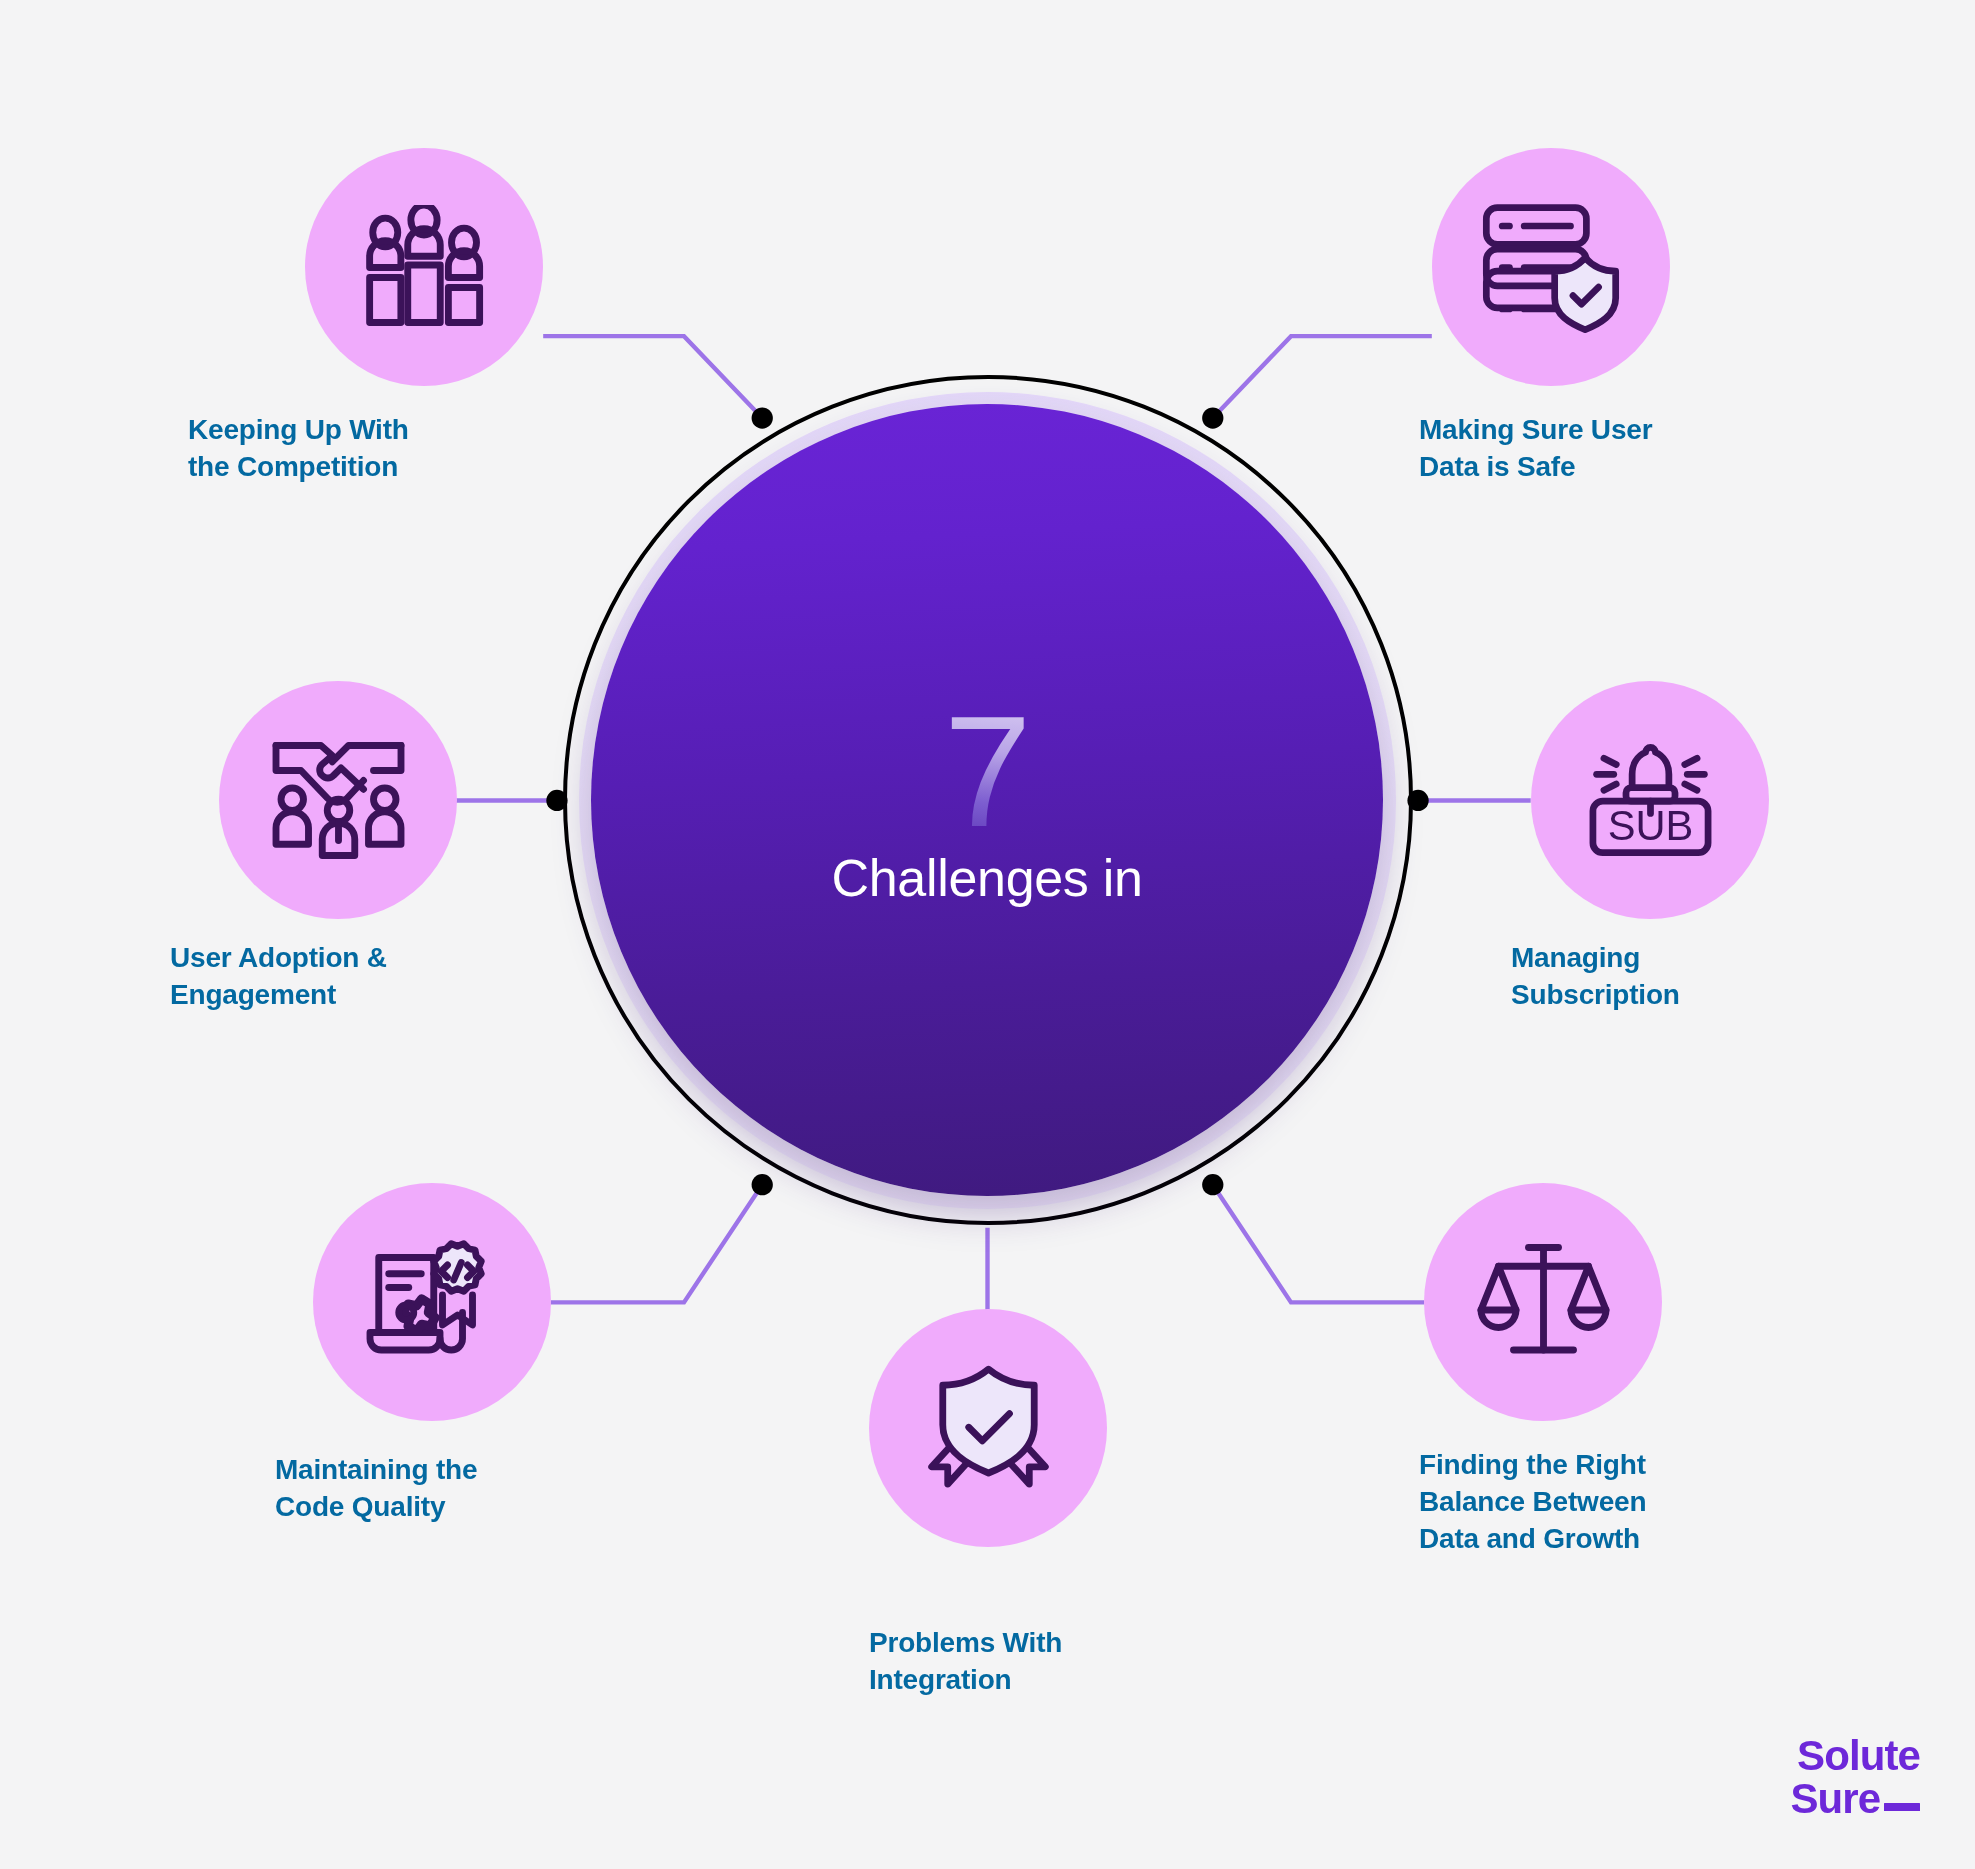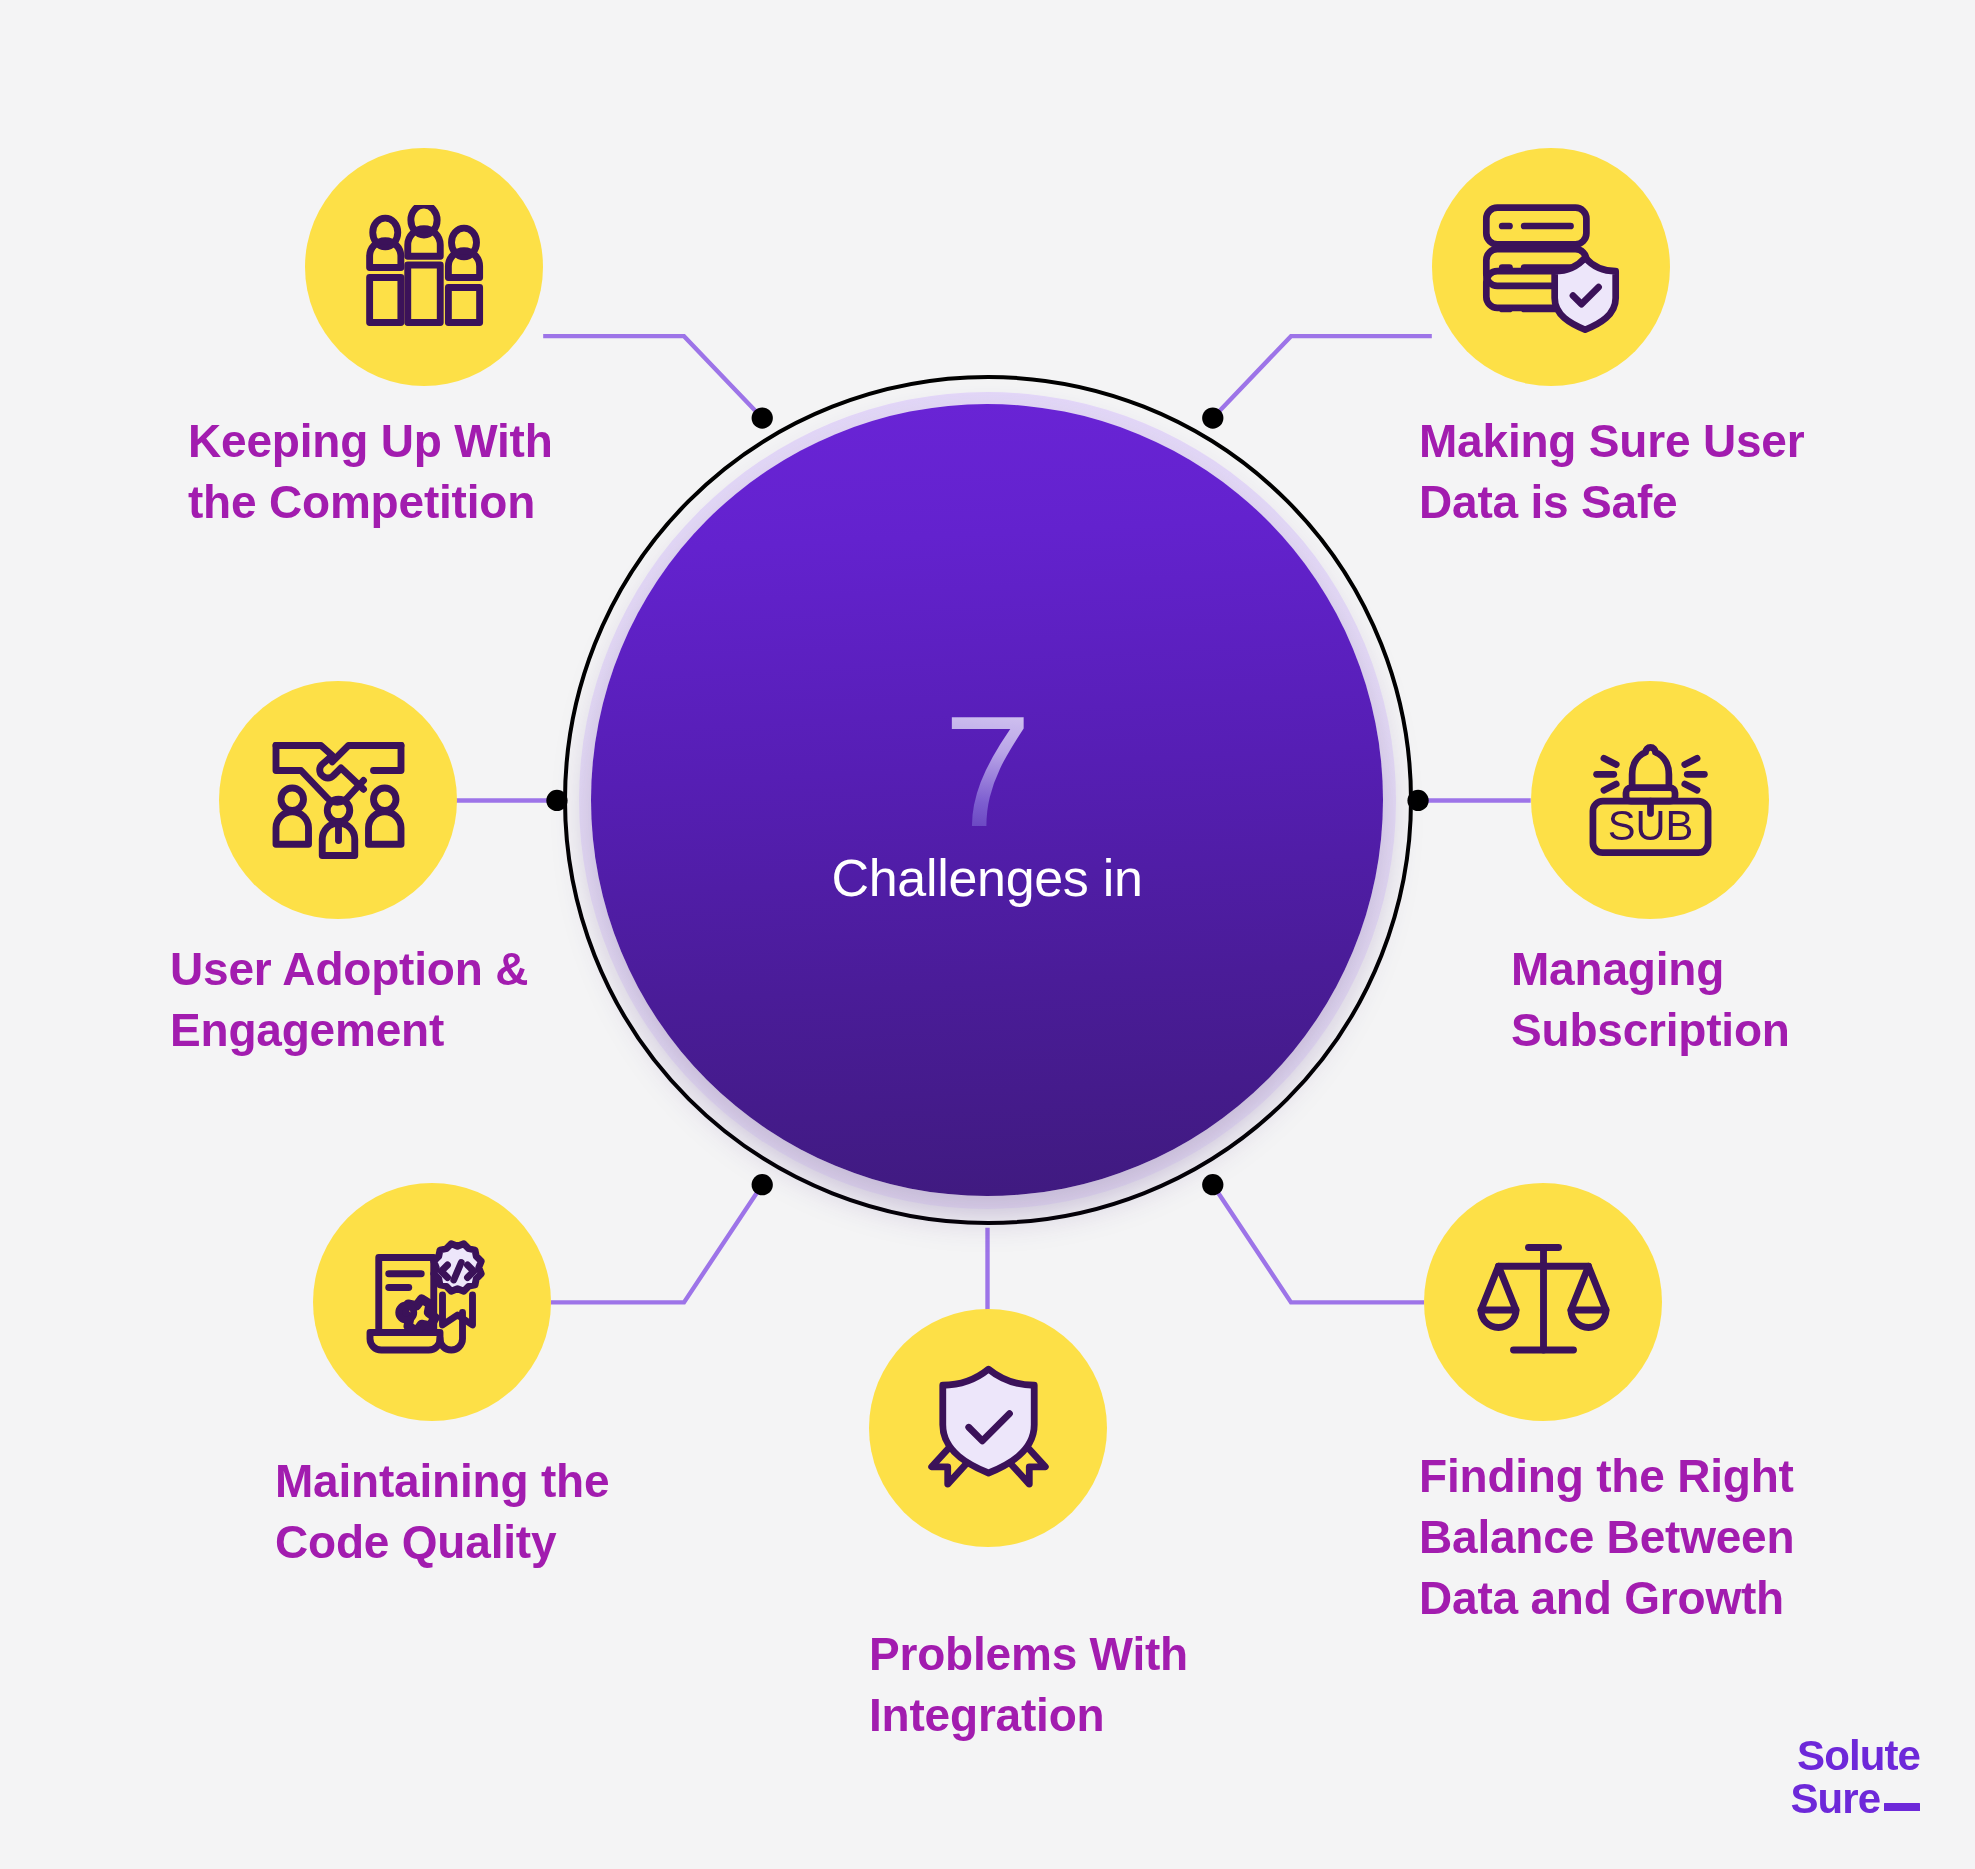--- a/index.html
+++ b/index.html
@@ -101,33 +101,33 @@
     letter-spacing: -0.3px;
   }
 
   
   .node {
     position: absolute;
   }
   .node-badge {
     position: absolute;
     border-radius: 50%;
-    background: #fde047;
+    background: #f0abfc;
     display: flex;
     align-items: center;
     justify-content: center;
   }
   .node-badge svg {
     display: block;
   }
   .node-label {
     position: absolute;
-    font-size: 46px;
+    font-size: 28px;
     font-weight: bold;
-    color: #a21caf;
+    color: #0369a1;
     line-height: 1.33;
     letter-spacing: -0.2px;
     white-space: pre-line;
   }
   .node-label.right { text-align: left; }
   .node-label.left  { text-align: left; }
   .node-label.center{ text-align: left; }
 
   
   #logo {

